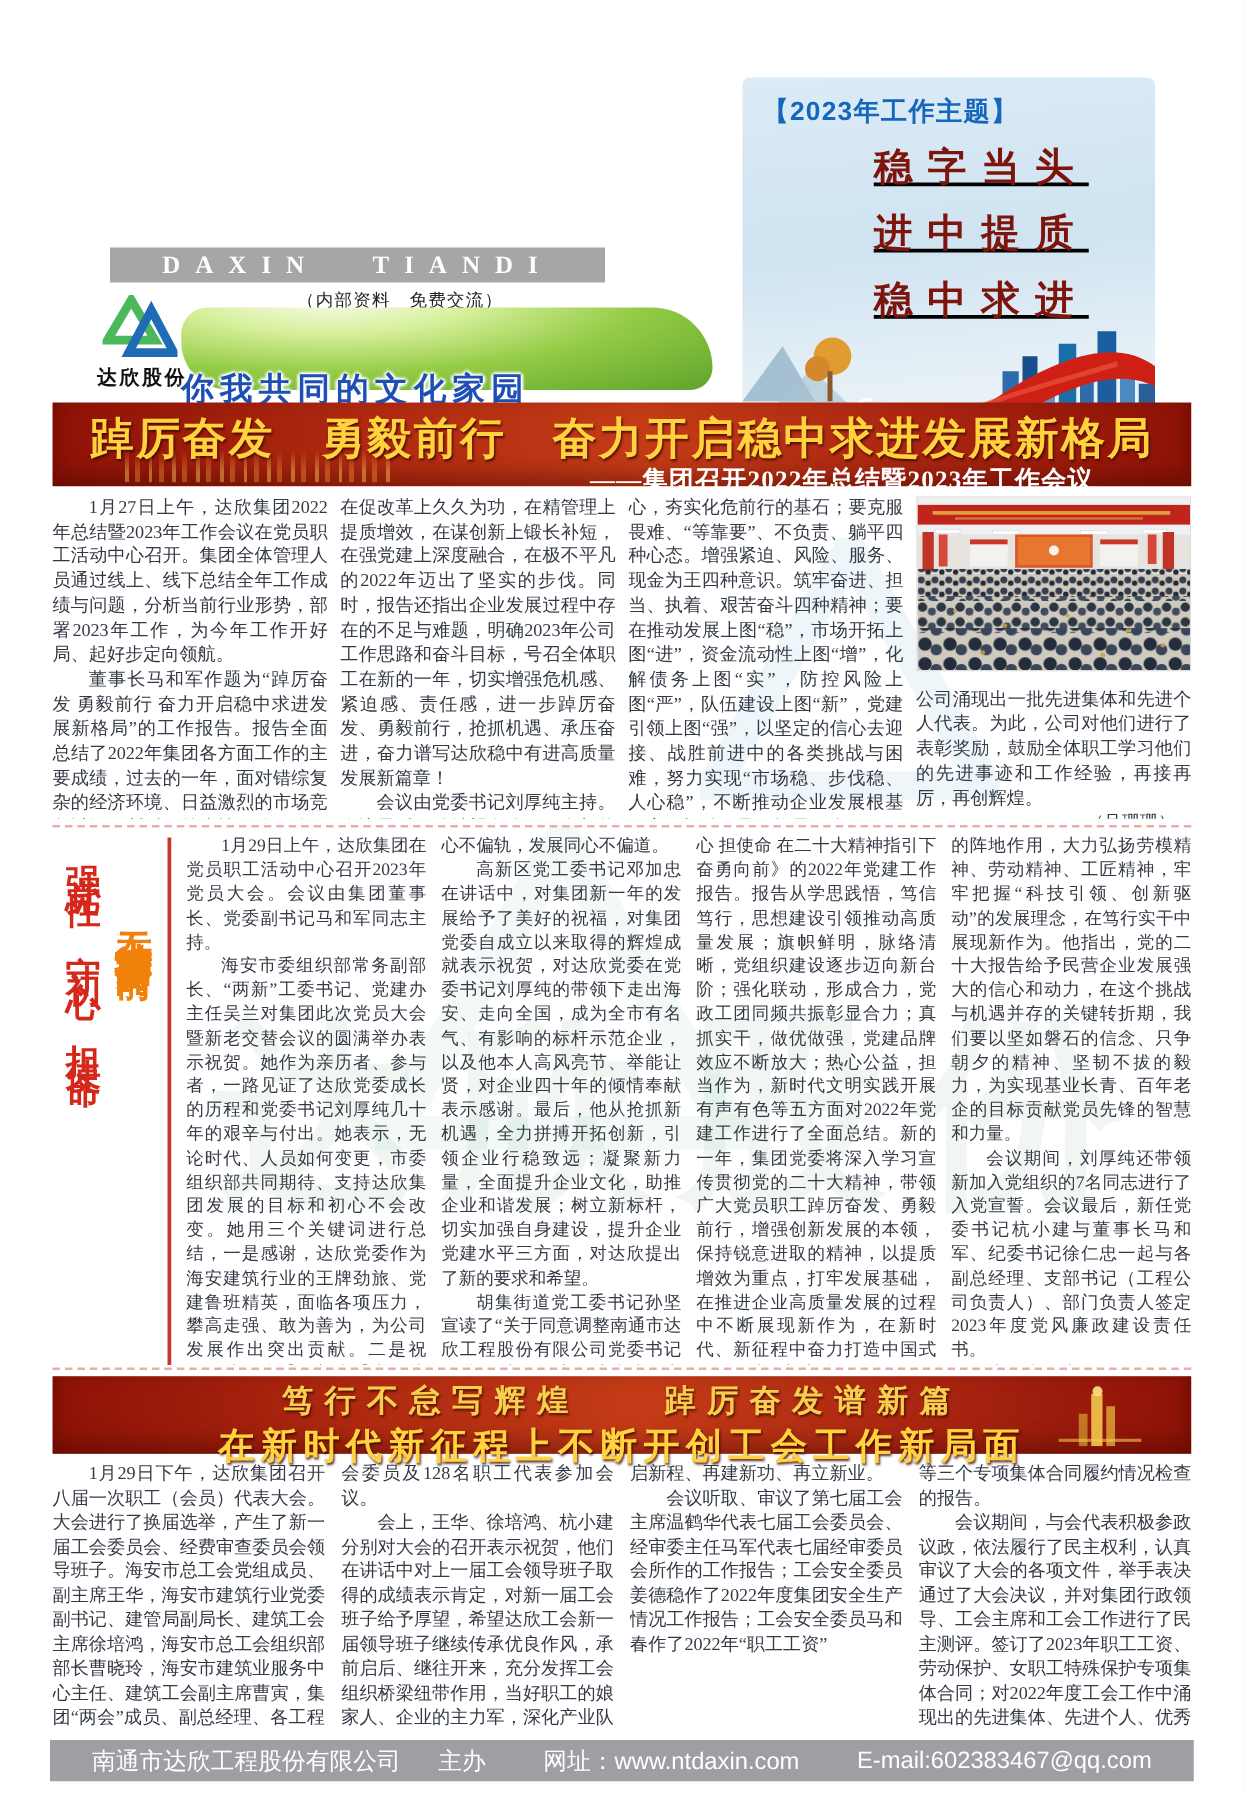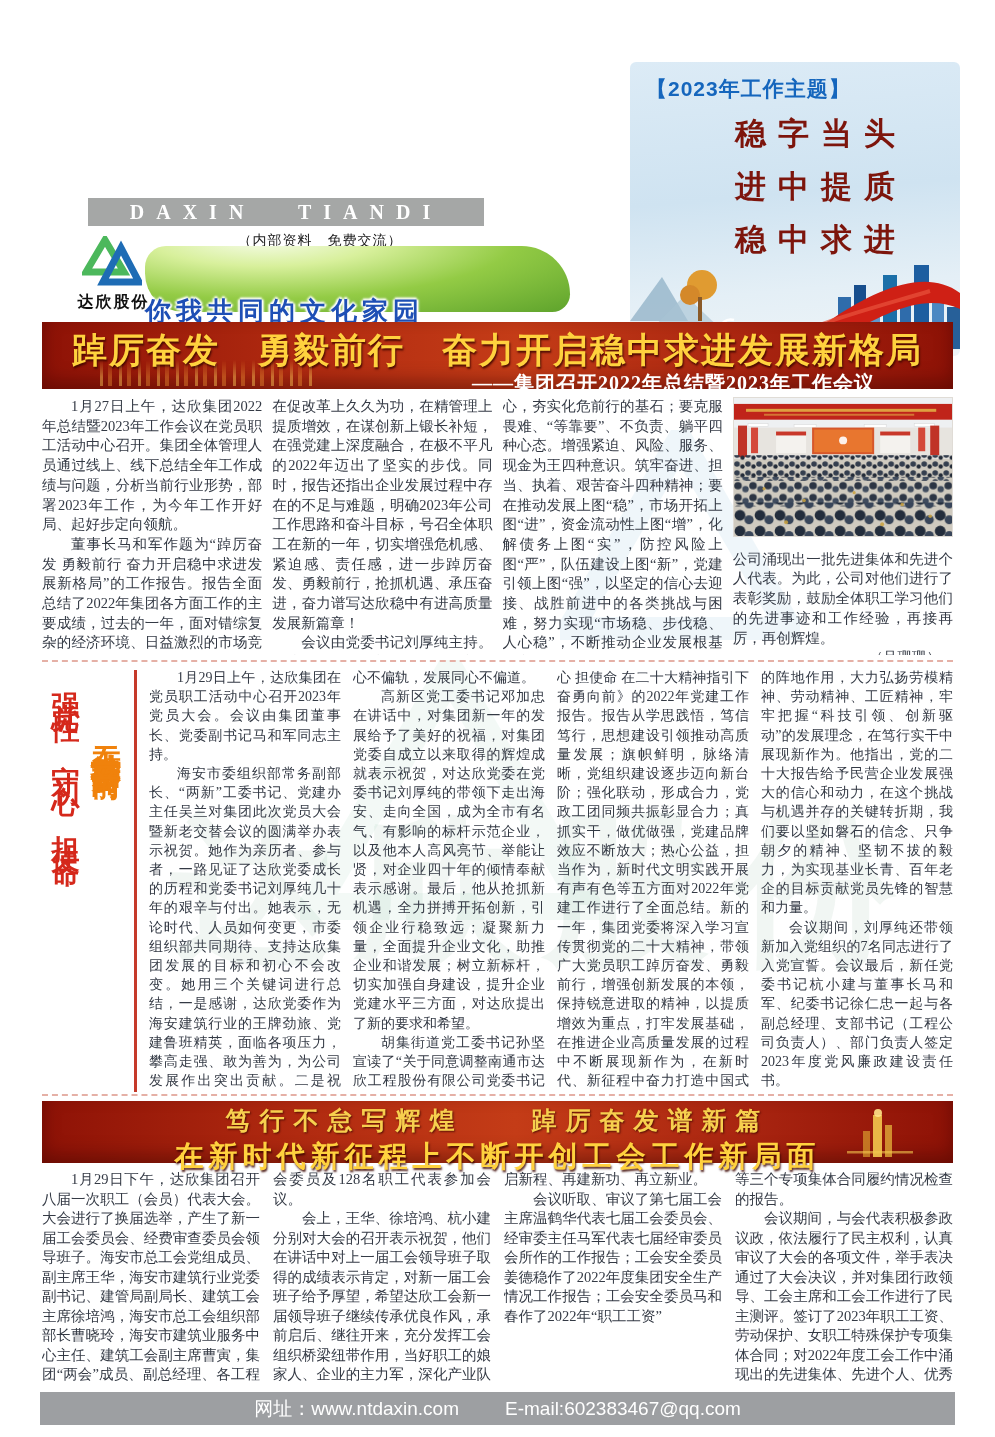--- a/index.html
+++ b/index.html
@@ -20,25 +20,25 @@
   .logo-wrap{left:82px;top:236px;width:60px;height:58px;}
   .logo-text{left:66px;top:292px;width:95px;text-align:center;font-size:16px;font-weight:bold;color:#111;letter-spacing:2px;}
   .green-band{left:145px;top:246px;width:425px;height:66px;border-radius:26px 60px 22px 48px;
       background:radial-gradient(ellipse at 28% -10%, #f7fcec 0%, #d8f09c 26%, #93cb45 58%, #5ea32c 100%);}
   .slogan{padding-top:2px;text-align:left;font-size:26px;font-weight:bold;color:#1e4fb5;letter-spacing:5px;
       text-shadow:-2px 0 2px #fff,2px 0 2px #fff,0 -2px 2px #fff,0 2px 2px #fff,1px 1px 0 #fff;margin-top:46px;}
   .band-line{width:80%;margin:1px auto 0;border-top:2px solid #f3bcc4;}
   .date-row{display:flex;justify-content:center;gap:56px;padding-top:2px;font-size:15px;color:#15140f;
             font-family:"Liberation Sans",sans-serif;font-weight:bold;}
   
-  .theme-box{left:630px;top:62px;width:330px;height:294px;border-radius:6px;overflow:hidden;
+  .theme-box{left:594px;top:62px;width:330px;height:294px;border-radius:6px;overflow:hidden;
       background:linear-gradient(175deg,#dcebf6 0%,#cfe3f1 45%,#e4eff6 75%,#eef4f7 100%);}
   .theme-label{position:relative;z-index:2;padding:13px 0 0 16px;font-size:21px;font-weight:bold;
       color:#1566bd;font-family:"Liberation Sans",sans-serif;letter-spacing:1px;}
-  .theme-lines{position:relative;z-index:2;margin-top:4px;padding-left:52px;}
+  .theme-lines{position:relative;z-index:2;margin-top:4px;padding-left:52px;text-decoration:underline;}
   .theme-line{text-align:center;font-size:31px;line-height:53px;font-weight:bold;color:#7d150c;letter-spacing:12px;}
   .theme-art{position:absolute;left:0;bottom:0;width:330px;height:105px;z-index:1;}
   
   .red-banner{background:linear-gradient(90deg,#8e1206 0%,#b02a10 28%,#c43c17 52%,#a82410 78%,#8e1206 100%);
       box-shadow:inset 0 -8px 18px rgba(60,5,0,.45);}
   .banner1{left:42px;top:322px;width:911px;height:67px;}
   .b1-title{padding-top:5px;text-align:center;font-size:35px;font-weight:bold;color:#ffd23e;
             letter-spacing:2px;text-shadow:1px 2px 2px rgba(60,6,0,.85);}
   .b1-sub{margin-top:-4px;text-align:right;padding-right:78px;font-size:20px;font-weight:bold;color:#ffffff;letter-spacing:1px;}
   .gold-city{position:absolute;left:58px;bottom:3px;width:215px;height:26px;opacity:.5;
@@ -268,17 +268,21 @@
       <p class="para cont">启新程、再建新功、再立新业。</p>
       <p class="para">会议听取、审议了第七届工会主席温鹤华代表七届工会委员会、经审委主任马军代表七届经审委员会所作的工作报告；工会安全委员姜德稳作了2022年度集团安全生产情况工作报告；工会安全委员马和春作了2022年“职工工资”</p>
     </div>
     <div class="col">
       <p class="para cont">等三个专项集体合同履约情况检查的报告。</p>
       <p class="para">会议期间，与会代表积极参政议政，依法履行了民主权利，认真审议了大会的各项文件，举手表决通过了大会决议，并对集团行政领导、工会主席和工会工作进行了民主测评。签订了2023年职工工资、劳动保护、女职工特殊保护专项集体合同；对2022年度工会工作中涌现出的先进集体、先进个人、优秀成果进行了表彰奖励。（钱美澄）</p>
     </div>
   </div>
 
   <div class="layer footer">
+    <span class="pair">
+      <span>南通市达欣工程股份有限公司</span>
+      <span>主办</span>
+    </span>
     <span>网址：www.ntdaxin.com</span>
     <span>E-mail:602383467@qq.com</span>
   </div>
 
 </div>
 
 </body></html>

